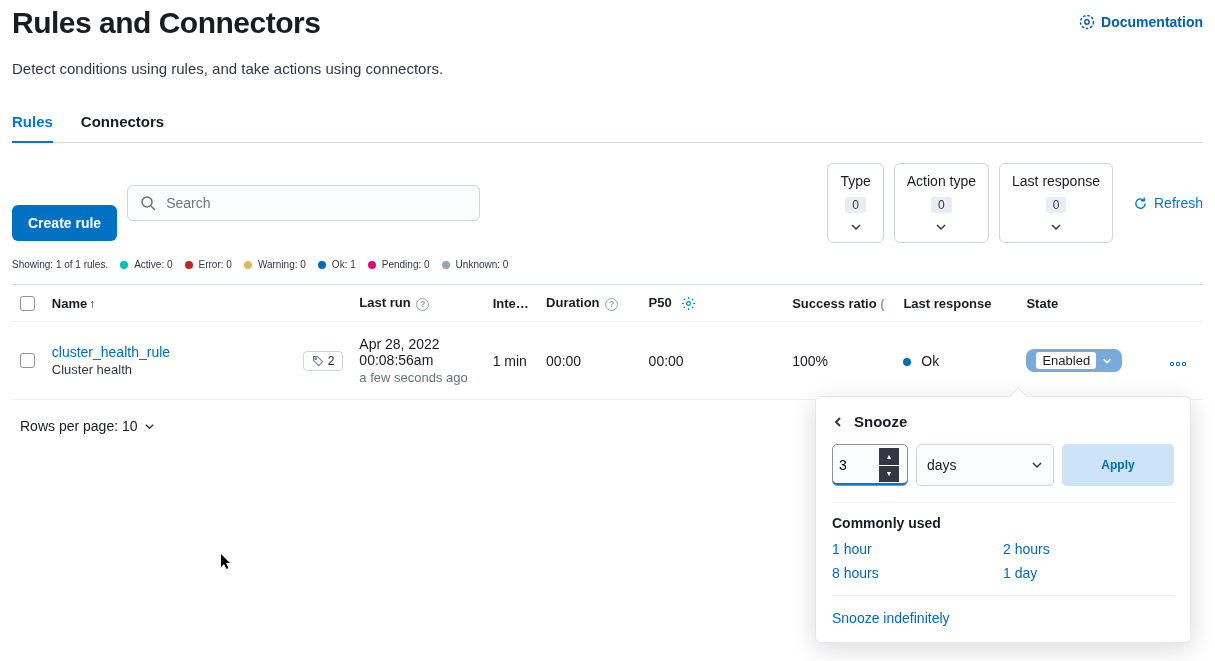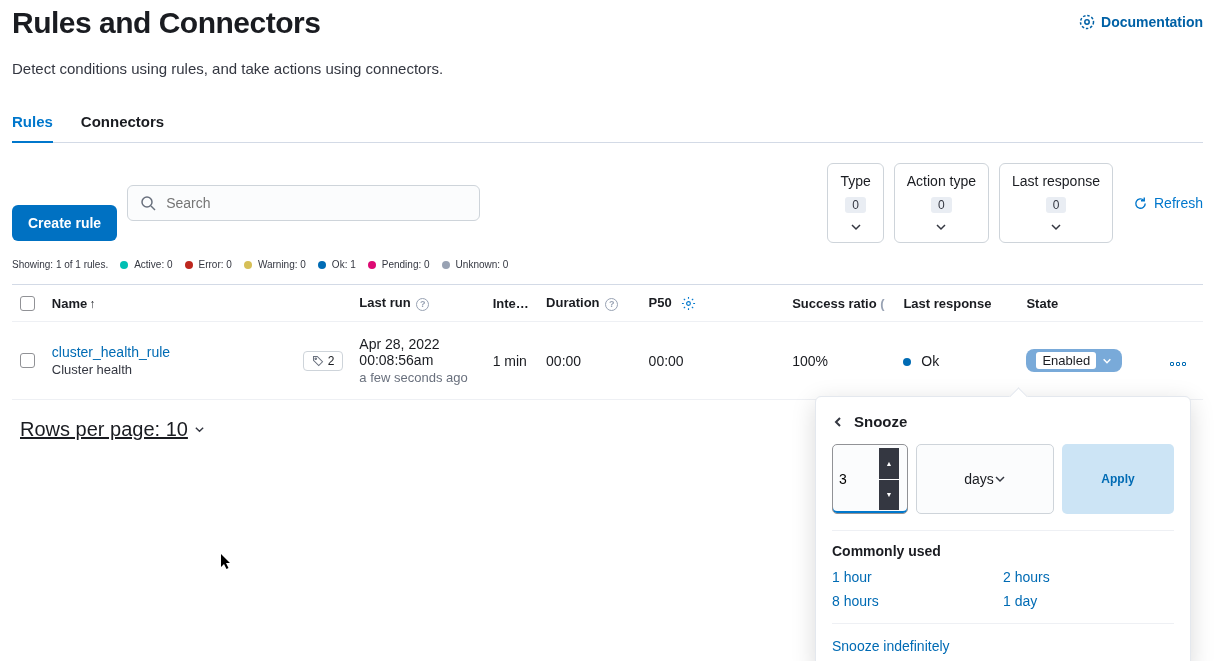--- a/index.html
+++ b/index.html
@@ -230,23 +230,22 @@
     display:inline-flex;
     gap:2px;
   }
   .row-actions span{width:4px;height:4px;border:1px solid #006bb4;border-radius:1px;display:inline-block;}
 
   .rows-per-page {
     display: inline-flex;
     align-items: center;
     gap: 6px;
     margin: 18px 0 0 8px;
-    font-size: 20px;
-    cursor: pointer;
-    text-decoration: underline;
+    font-size: 14px;
+    cursor: pointer;
   }
 
   
   .popover {
     position: absolute;
     top: 396px;
     left: 815px;
     width: 376px;
     background: #fff;
     border: 1px solid #e4e8ee;
@@ -278,22 +277,22 @@
     box-shadow: inset 0 -2px 0 #07c;
     background:#fbfcfd;
   }
   .num-input-wrap input{
     border:none;outline:none;width:46px;padding:8px 6px;font-size:14px;background:transparent;
   }
   .spinners{width:20px;display:flex;flex-direction:column;margin:3px 4px 3px 0;}
   .spinners div{flex:1;background:#343741;color:#fff;font-size:7px;display:flex;align-items:center;justify-content:center;cursor:pointer;}
   .spinners div:first-child{border-bottom:1px solid #fff;}
   .unit-select{
-    flex:1;display:flex;align-items:center;justify-content:center;
-    border:1px solid #ced4da;border-radius:5px;padding:26px 10px;background:#fbfcfd;cursor:pointer;font-size:14px;
+    flex:1;display:flex;align-items:center;justify-content:space-between;
+    border:1px solid #ced4da;border-radius:5px;padding:12px 10px;background:#fbfcfd;cursor:pointer;font-size:14px;
   }
   .apply-btn{
     background:#cce4f5;color:#006bb4;border:none;border-radius:5px;
     padding:0 22px;font-size:12px;font-weight:600;cursor:pointer;width:112px;
   }
   .common-title{font-weight:700;margin:6px 0 10px 0;}
   .common-grid{display:grid;grid-template-columns:1fr 1fr;row-gap:8px;margin-bottom:14px;padding-bottom:14px;border-bottom:1px solid #eef0f4;}
   .common-grid a{color:#006bb4;cursor:pointer;text-decoration:none;}
   .indef{color:#006bb4;cursor:pointer;}
 

